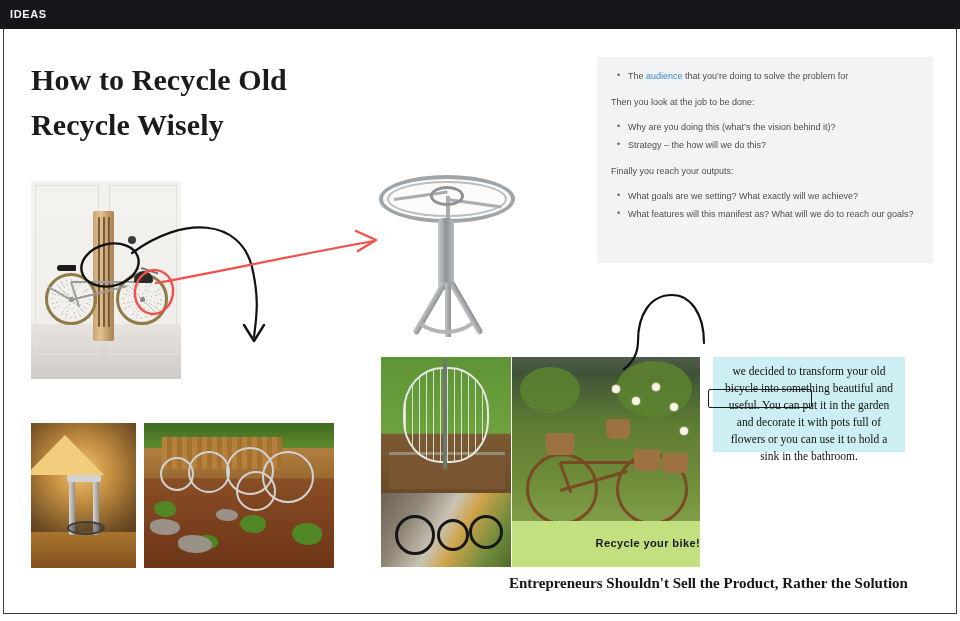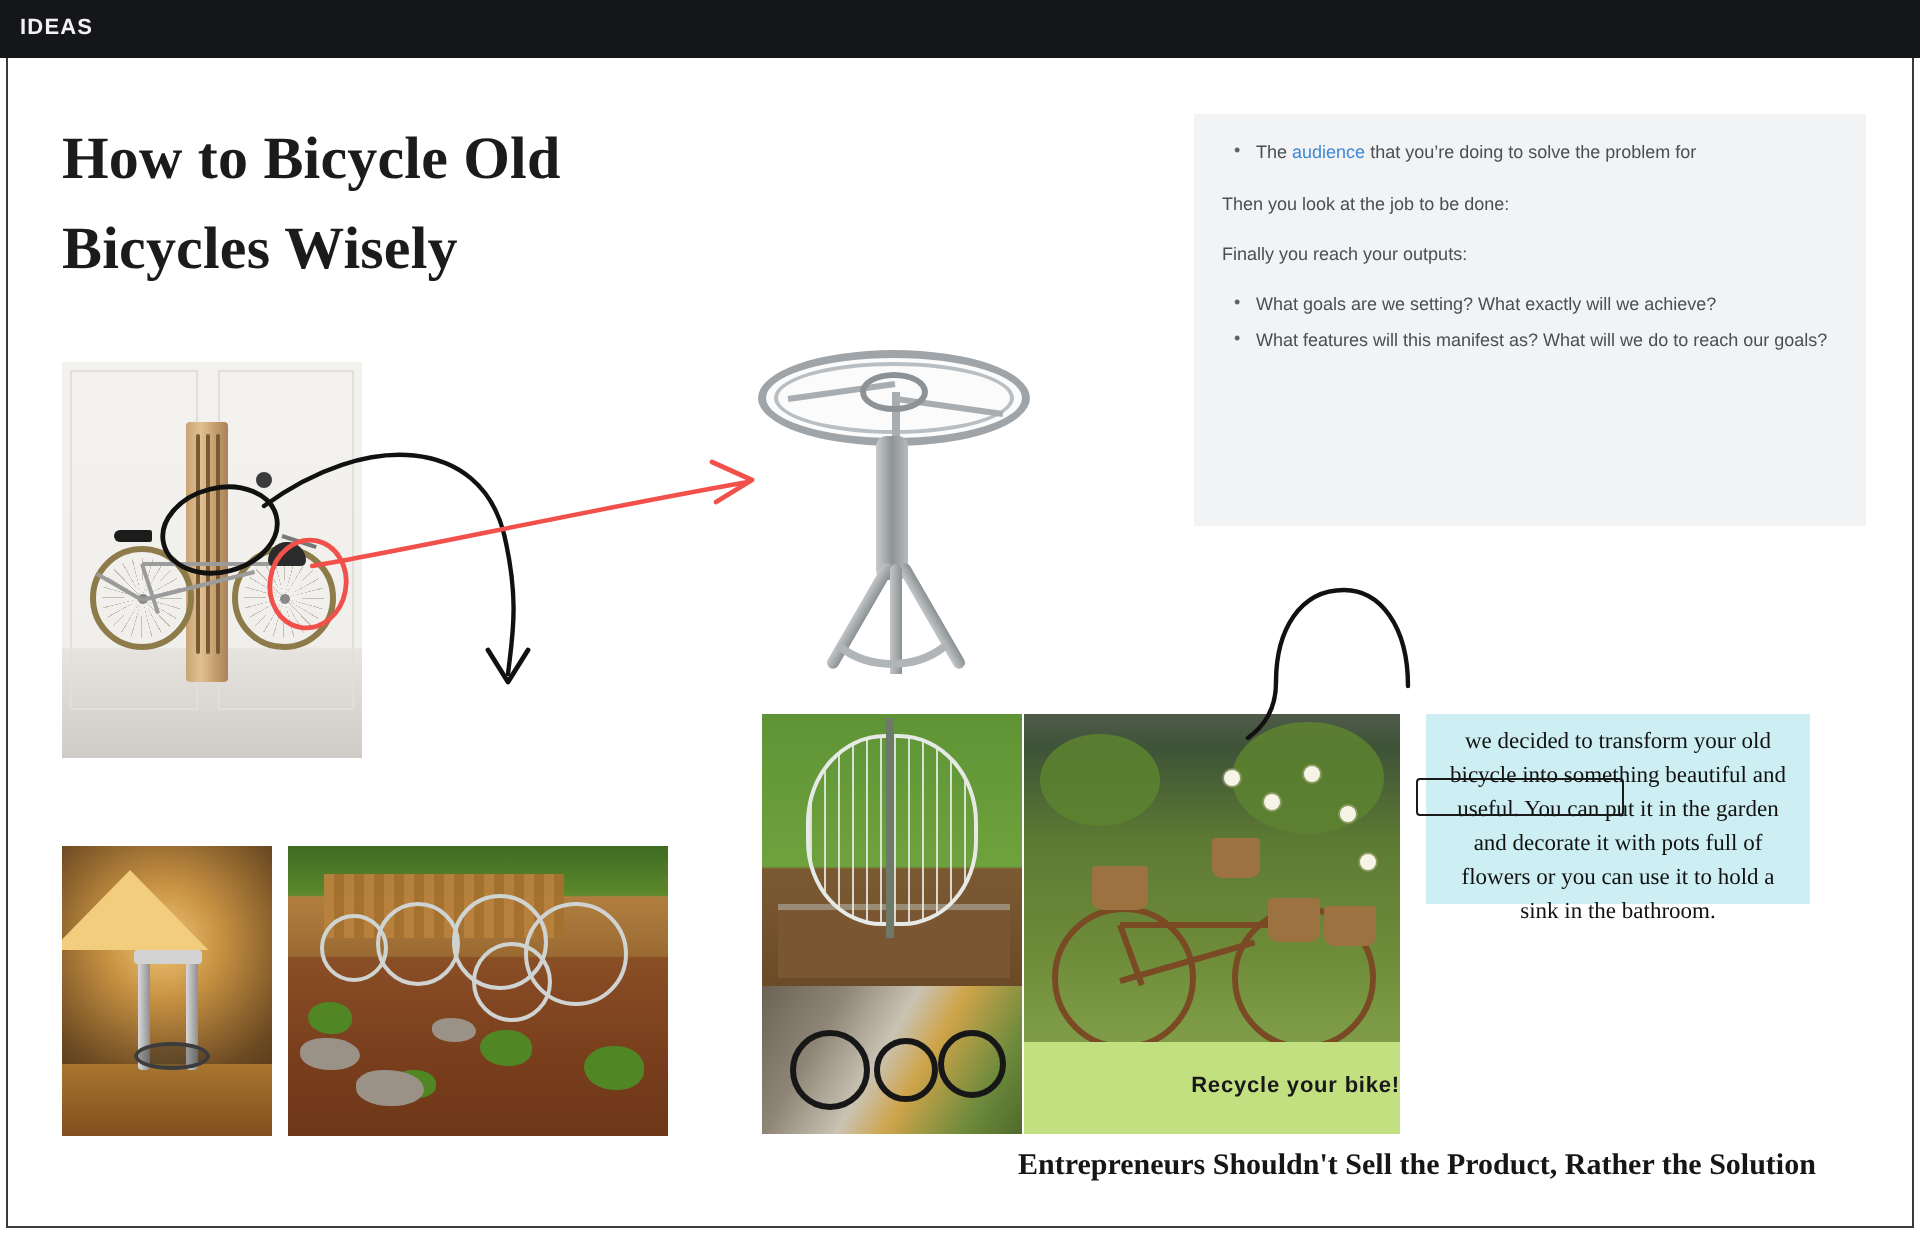--- a/index.html
+++ b/index.html
@@ -432,27 +432,31 @@
 </style>
 </head>
 <body>
 
 <div id="topbar">
   <div id="topbar-title">IDEAS</div>
 </div>
 
 <div id="slide">
 
-  <div id="headline">How to Bicycle Old Bicycles Wisely</div>
+  <div id="headline">How to Recycle Old Recycle Wisely</div>
 
   <div id="infobox">
     <ul>
       <li><span>The </span><span class="lnk">audience</span><span> that you’re doing to solve the problem for</span></li>
     </ul>
     <p>Then you look at the job to be done:</p>
+    <ul>
+      <li>Why are you doing this (what’s the vision behind it)?</li>
+      <li>Strategy – the how will we do this?</li>
+    </ul>
     <p>Finally you reach your outputs:</p>
     <ul>
       <li>What goals are we setting? What exactly will we achieve?</li>
       <li>What features will this manifest as? What will we do to reach our goals?</li>
     </ul>
   </div>
 
   <div class="photo" id="photo-wall-bike">
     <div class="wall-bg"></div>
     <div class="wall-panel" style="left:4px;top:4px;width:64px;height:170px;"></div>

